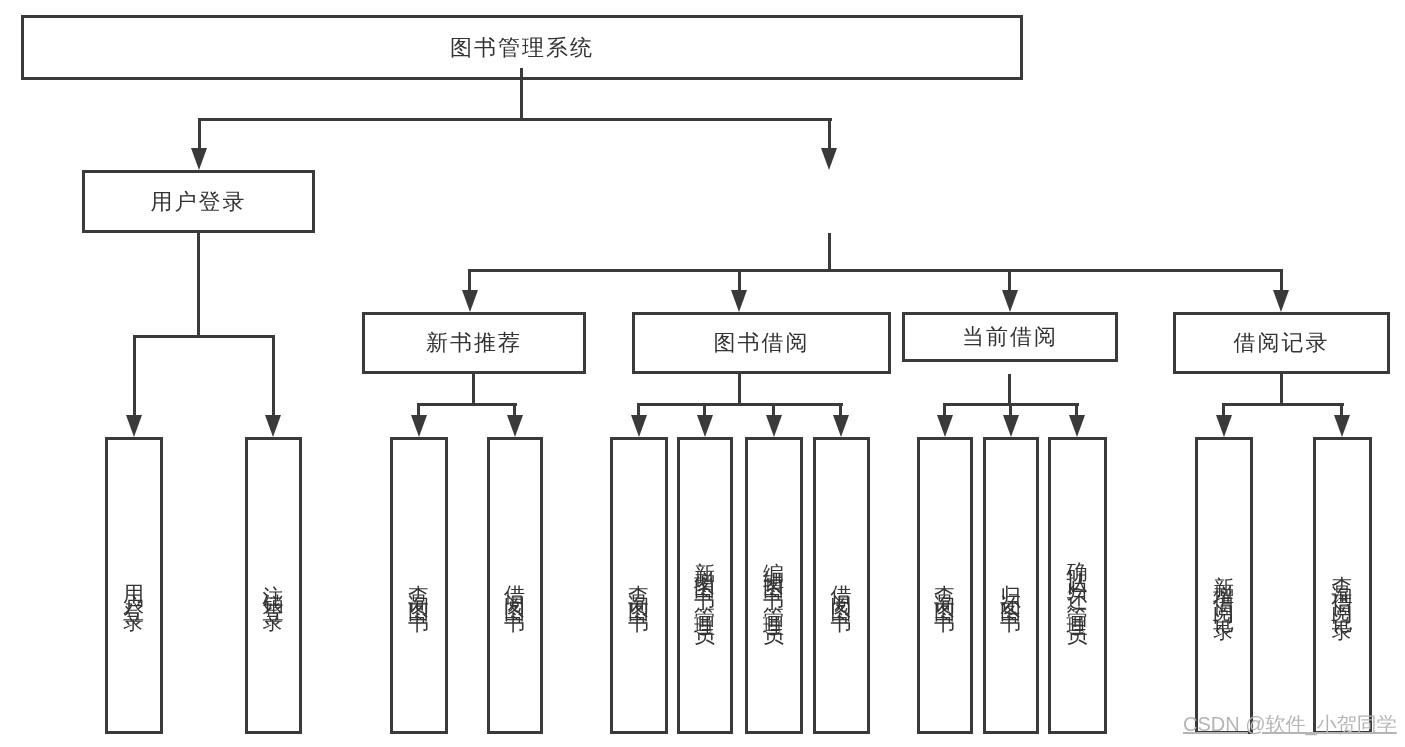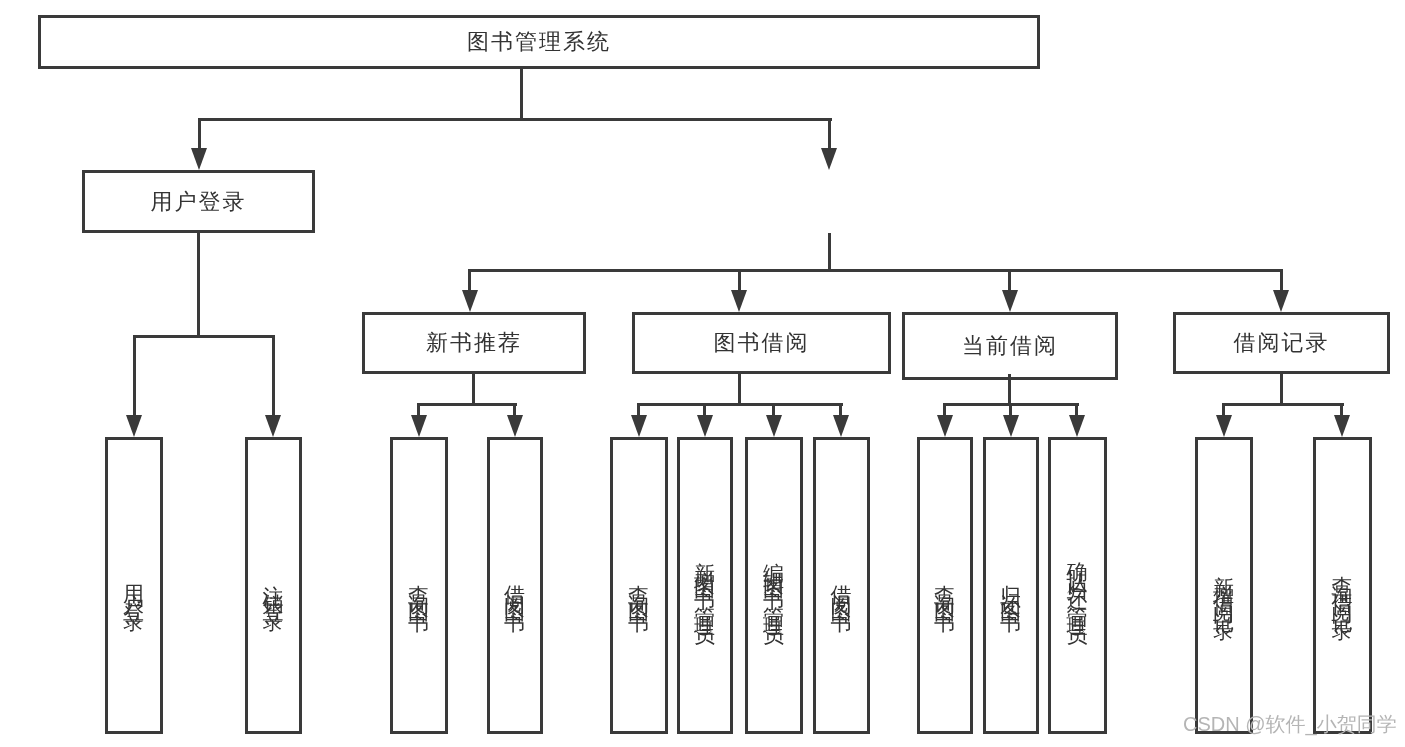--- a/index.html
+++ b/index.html
@@ -49,28 +49,29 @@
     border-right: 8px solid transparent;
     border-top: 22px solid var(--line);
   }
   .watermark {
     position: absolute;
     left: 1183px;
     top: 711px;
     font-size: 20px;
     color: var(--watermark-text);
     white-space: nowrap;
+    text-decoration: underline;
   }
 </style>
 </head>
 <body>
 
 <div id="canvas">
 
-  <div class="box h" style="left:38px; top:15px; width:1002px; height:54px;">
+  <div class="box h" style="left:21px; top:15px; width:1002px; height:65px;">
     <span>图书管理系统</span>
   </div>
 
   <div class="vline" style="left:520px; top:68px; height:52px;"></div>
   <div class="hline" style="left:198px; top:118px; width:634px;"></div>
   <div class="vline" style="left:198px; top:118px; height:34px;"></div>
   <div class="arrow" style="left:191px; top:148px;"></div>
   <div class="vline" style="left:828px; top:118px; height:34px;"></div>
   <div class="arrow" style="left:821px; top:148px;"></div>
 
@@ -95,21 +96,21 @@
   <div class="arrow" style="left:1002px; top:290px;"></div>
   <div class="vline" style="left:1280px; top:269px; height:25px;"></div>
   <div class="arrow" style="left:1273px; top:290px;"></div>
 
   <div class="box h" style="left:362px; top:312px; width:224px; height:62px;text-align:right;">
     <span>新书推荐</span>
   </div>
   <div class="box h" style="left:632px; top:312px; width:259px; height:62px;">
     <span>图书借阅</span>
   </div>
-  <div class="box h" style="left:902px; top:312px; width:216px; height:68px;">
+  <div class="box h" style="left:902px; top:312px; width:216px; height:50px;">
     <span>当前借阅</span>
   </div>
   <div class="box h" style="left:1173px; top:312px; width:217px; height:62px;">
     <span>借阅记录</span>
   </div>
 
   <div class="vline" style="left:472px; top:374px; height:32px;"></div>
   <div class="hline" style="left:417px; top:403px; width:100px;"></div>
   <div class="vline" style="left:417px; top:403px; height:16px;"></div>
   <div class="arrow" style="left:411px; top:415px;"></div>

